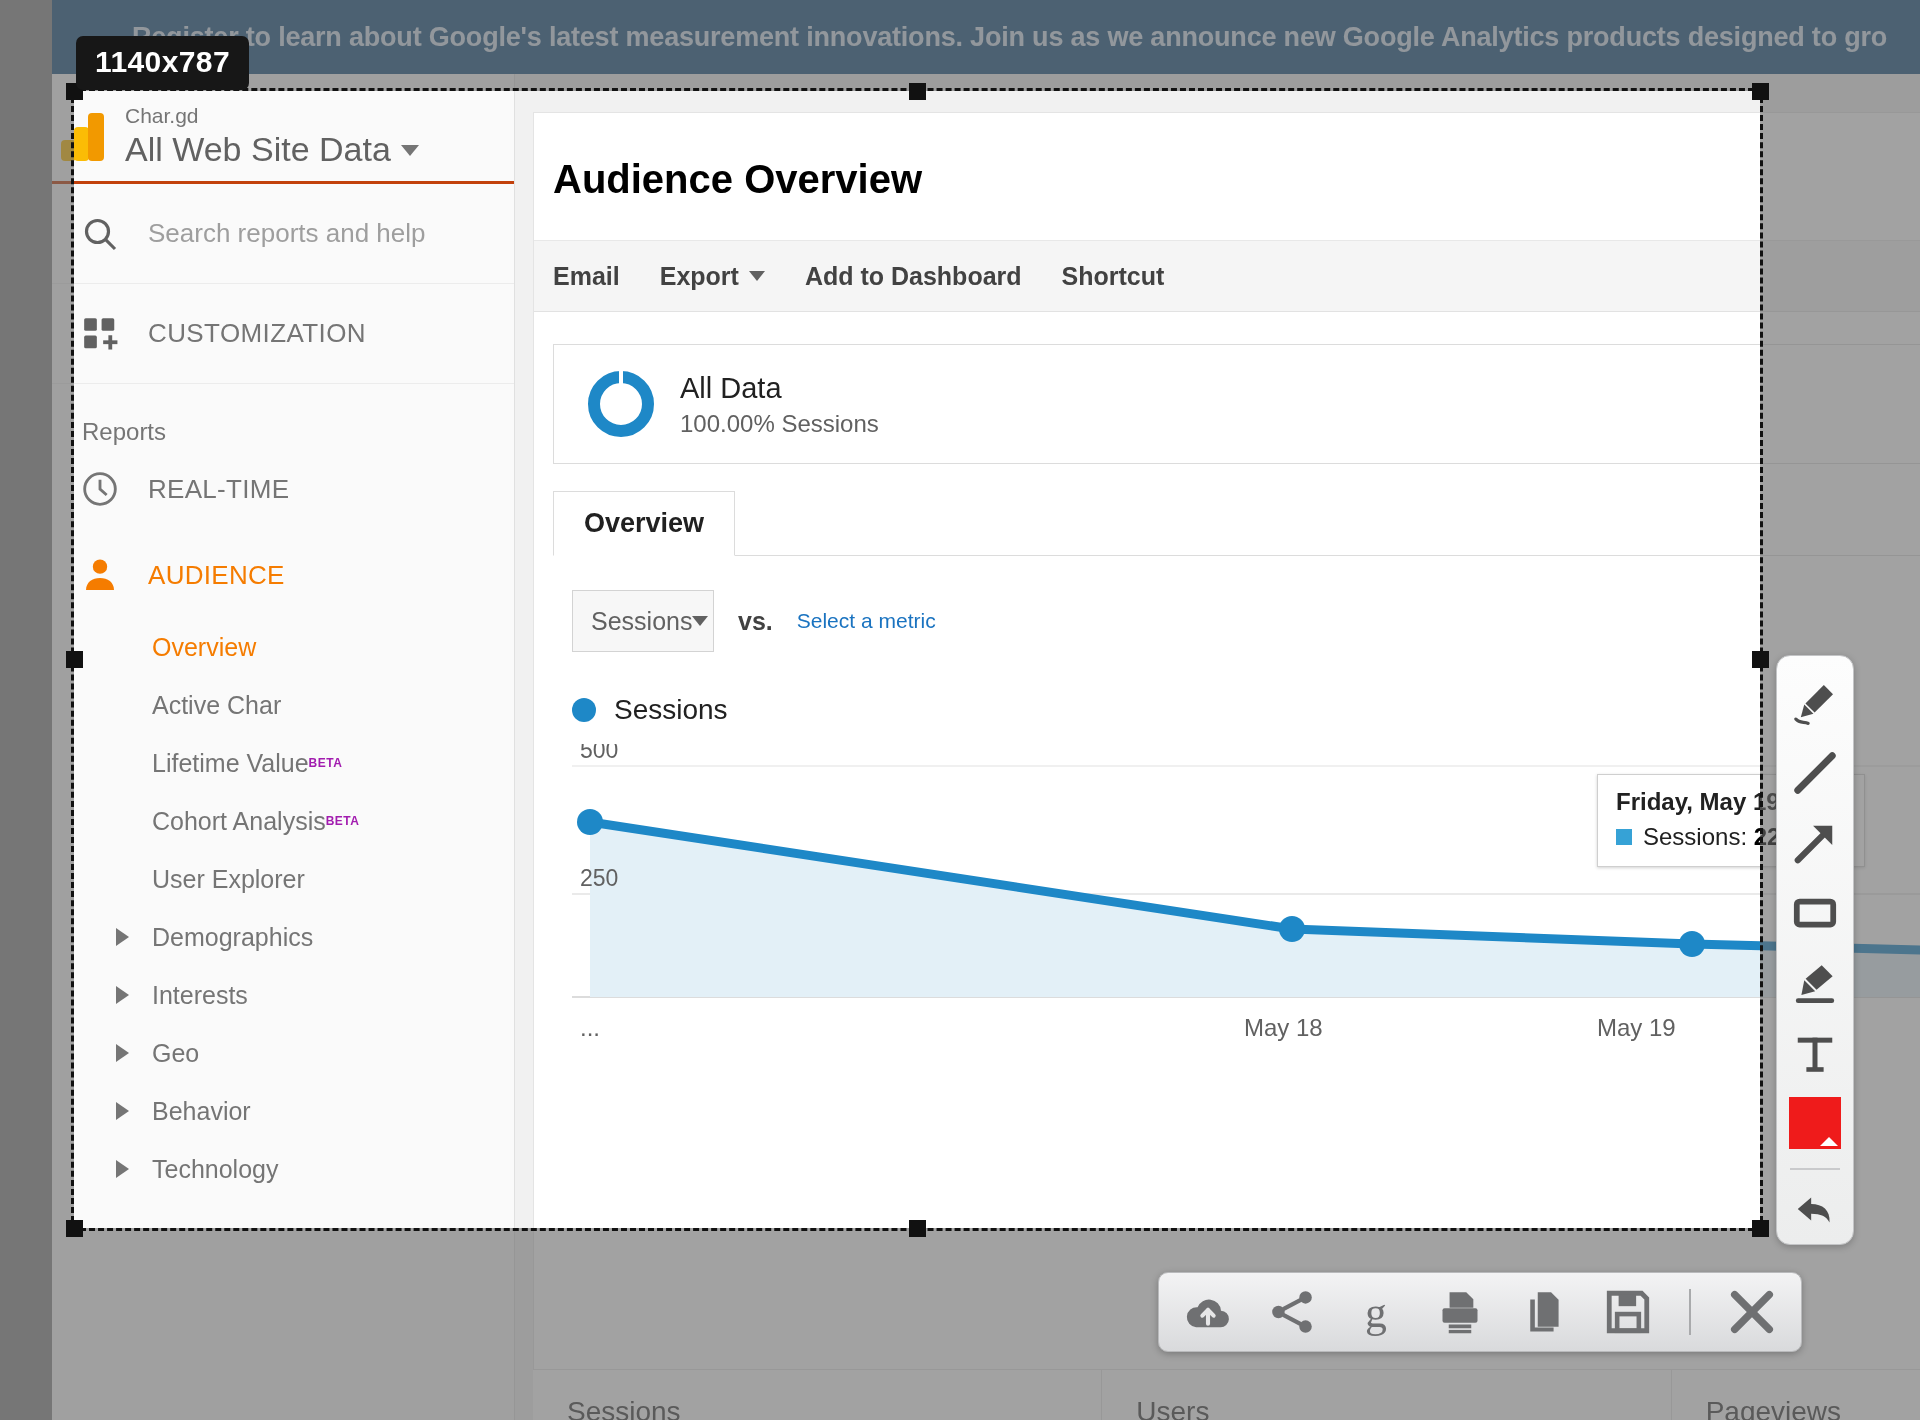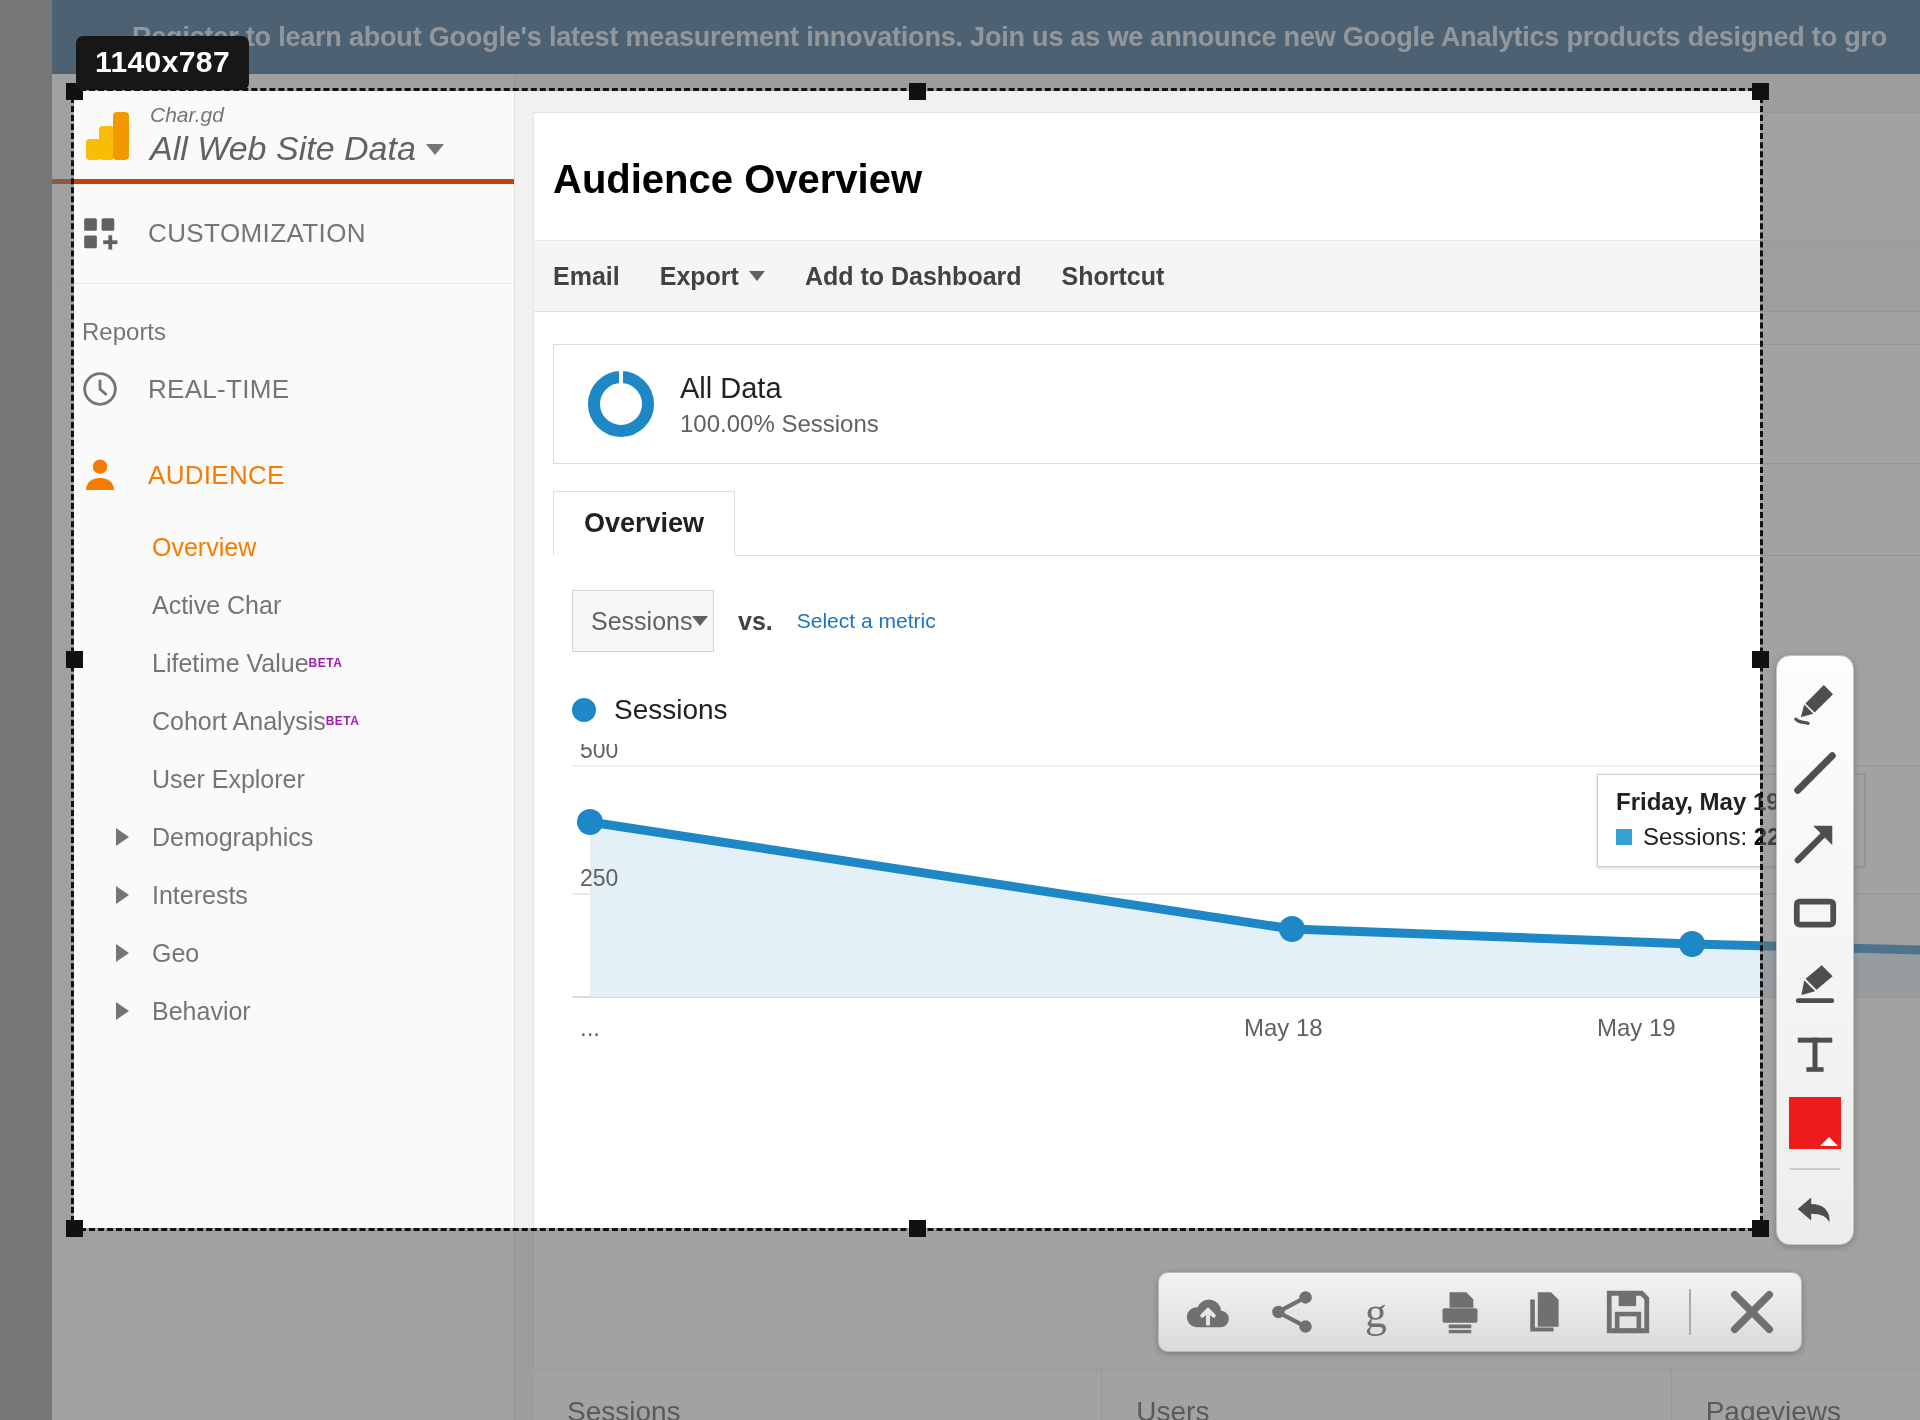--- a/index.html
+++ b/index.html
@@ -36,22 +36,22 @@
     position: absolute; left: 0; top: 0; width: 463px; height: 1346px;
     background: #fafafa; border-right: 1px solid #e0e0e0;
   }
   .ga-content {
     position: absolute; left: 463px; top: 0; right: 0; height: 946px;
     background: #f1f1f1;
   }
 
   
   .prop-header {
-    height: 110px; padding: 18px 0 0 34px; display: flex; align-items: center;
-    background: #fafafa; border-bottom: 5px solid #c2410c; font-style: italic;
+    height: 110px; padding: 18px 0 0 9px; display: flex; align-items: center;
+    background: #fafafa; border-bottom: 3px solid #c2410c;
   }
   .ga-logo { width: 46px; height: 48px; position: relative; margin-right: 18px; flex: none; }
   .ga-logo i { position: absolute; bottom: 0; border-radius: 4px; display: block; }
   .ga-logo .b1 { left: 0;  width: 15px; height: 21px; background: #fbbc05; }
   .ga-logo .b2 { left: 13px; width: 15px; height: 34px; background: #fbbc05; }
   .ga-logo .b3 { left: 27px; width: 16px; height: 48px; background: #f29900; }
   .prop-meta { line-height: 1.05; }
   .prop-account { font-size: 21px; color: #757575; margin-bottom: 5px; }
   .prop-view {
     font-size: 34px; color: #616161; display: flex; align-items: center; gap: 10px;
@@ -243,20 +243,29 @@
         </div>
         <div class="prop-meta">
           <div class="prop-account">Char.gd</div>
           <div class="prop-view">
             <span>All Web Site Data</span>
             <span class="caret-dn"></span>
           </div>
         </div>
       </div>
 
+      <div class="side-row">
+        <span class="ico">
+          <svg width="40" height="40" viewBox="0 0 24 24" fill="none" stroke="#616161" stroke-width="1.9">
+            <circle cx="10.5" cy="10.5" r="6.6"></circle>
+              <line x1="15.4" y1="15.4" x2="21" y2="21"></line>
+          </svg>
+        </span>
+        <span class="side-label ph">Search reports and help</span>
+      </div>
 
       <div class="side-row">
         <span class="ico">
           <svg width="38" height="38" viewBox="0 0 24 24" fill="#616161">
             <rect x="2" y="2" width="8" height="8" rx="1"></rect>
             <rect x="13" y="2" width="8" height="8" rx="1"></rect>
             <rect x="2" y="13" width="8" height="8" rx="1"></rect>
             <rect x="14" y="16" width="9" height="2.4"></rect>
               <rect x="17.3" y="12.8" width="2.4" height="9"></rect>
           </svg>
@@ -311,20 +320,24 @@
         <span class="tri"></span>
         <span class="txt">Interests</span>
       </div>
       <div class="sub-item">
         <span class="tri"></span>
         <span class="txt">Geo</span>
       </div>
       <div class="sub-item">
         <span class="tri"></span>
         <span class="txt">Behavior</span>
+      </div>
+      <div class="sub-item">
+        <span class="tri"></span>
+        <span class="txt">Technology</span>
       </div>
     </div>
 
     <div class="ga-content">
 
       <div class="report-card">
         <div class="report-title">Audience Overview</div>
 
         <div class="report-actions">
           <span class="act">

